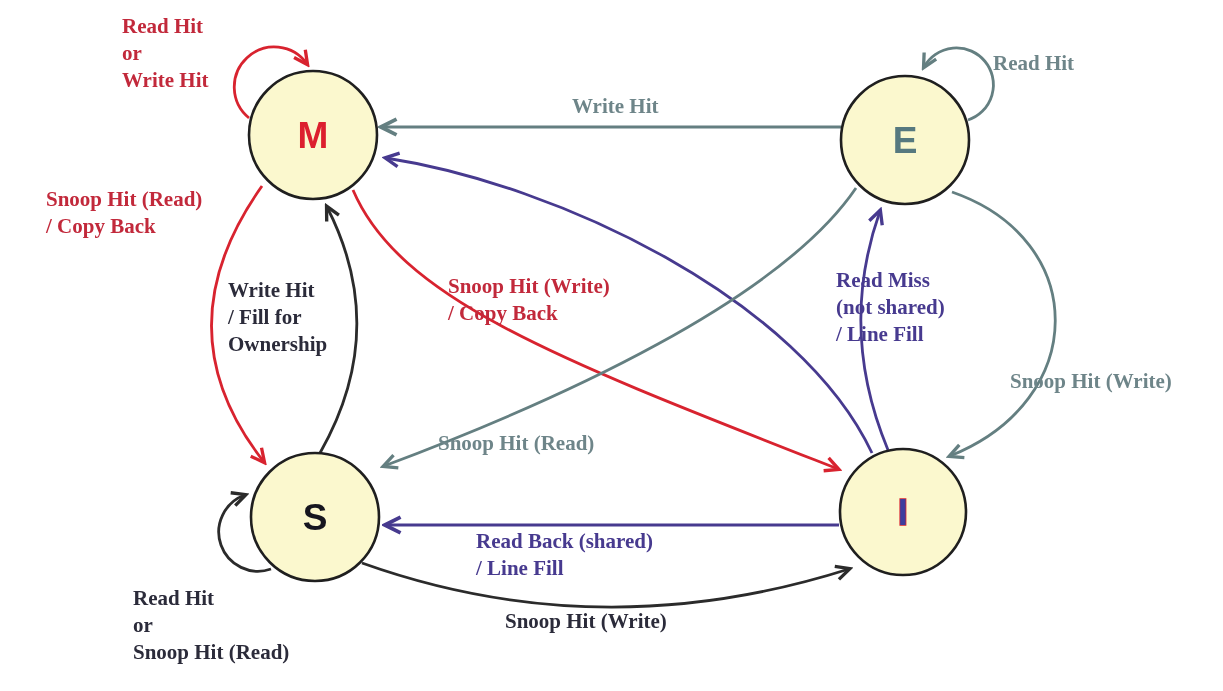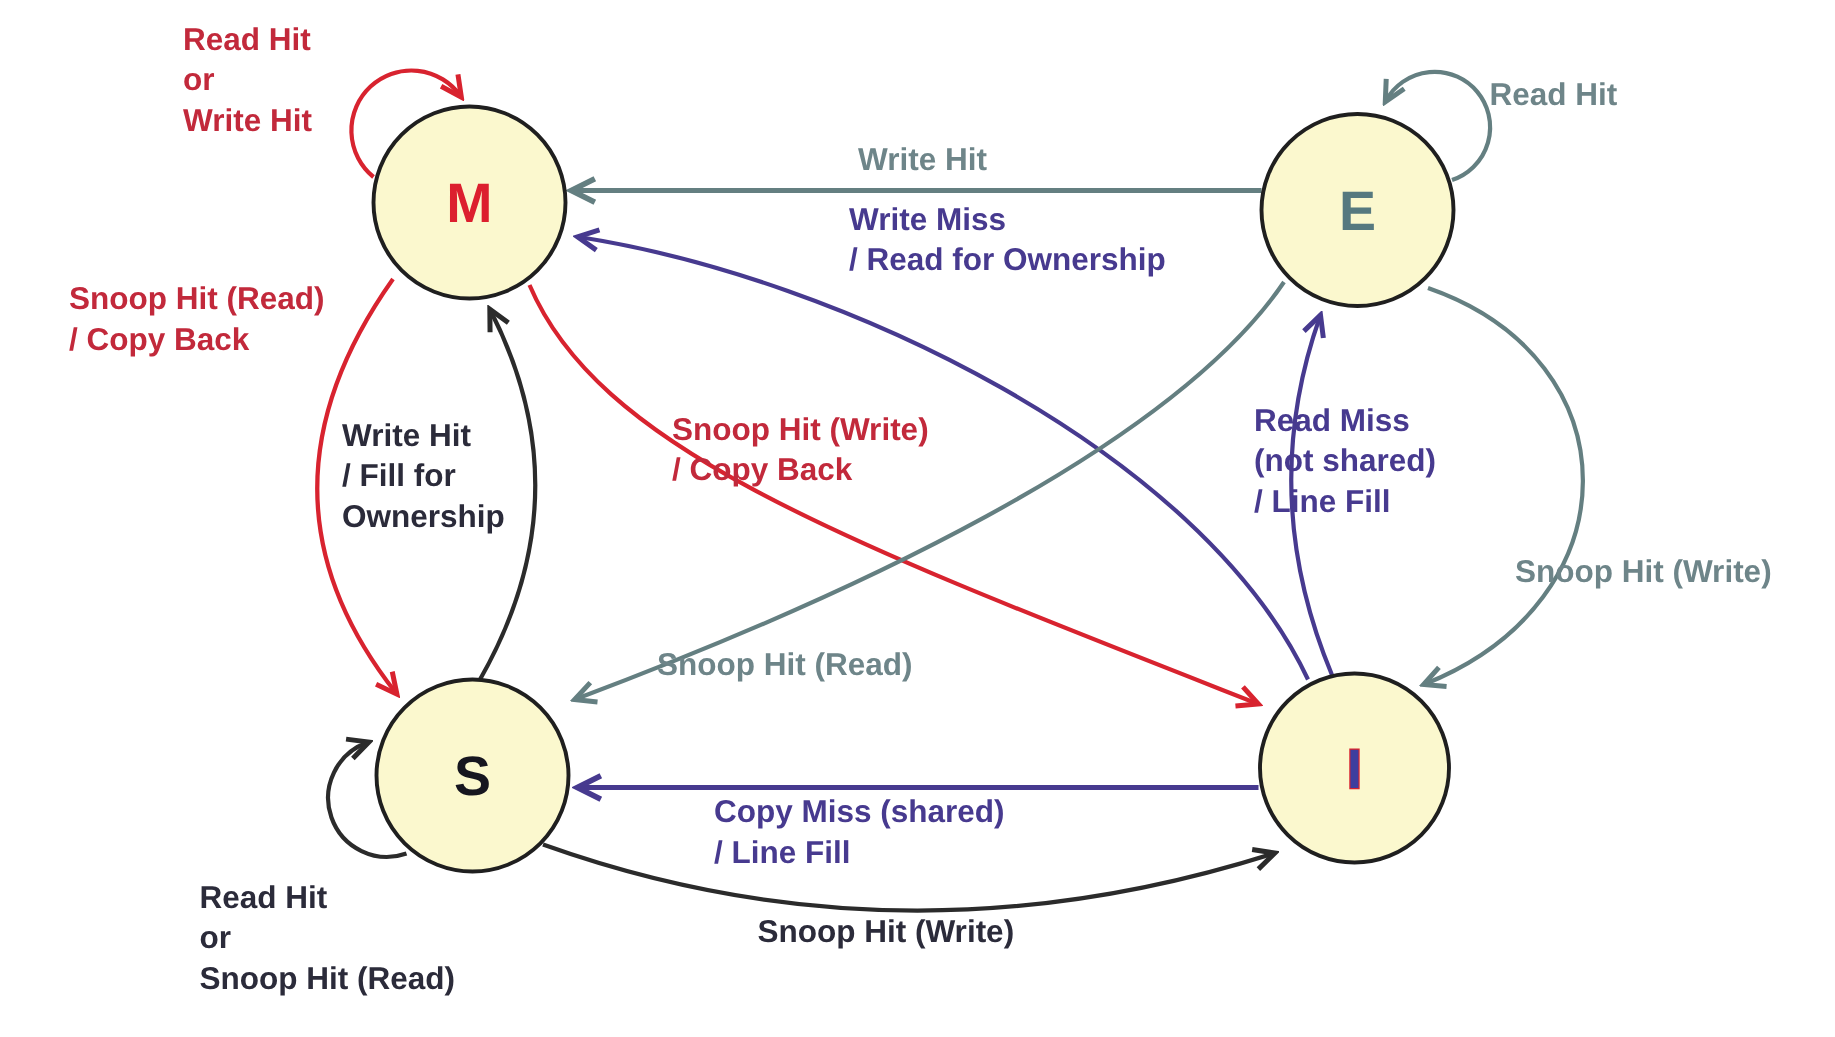--- a/index.html
+++ b/index.html
@@ -11,21 +11,21 @@
     font-family:"Liberation Sans", sans-serif;
   }
   .stage svg{position:absolute;left:0;top:0;}
   .lbl{
     position:absolute;
     font-weight:bold;
     font-size:21px;
     line-height:27px;
     white-space:nowrap;
   }
-  .lbl span{display:block;}
+  .lbl span{display:block;font-family:Liberation Serif, serif;}
   .red    {color:#C2293B;}
   .purple {color:#473A8F;}
   .slate  {color:#6E8589;}
   .dark   {color:#2B2B3A;}
 
   .edge{fill:none;stroke-width:2.8;}
   .edge.red-e   {stroke:#D8232F;}
   .edge.slate-e {stroke:#647F81;}
   .edge.purple-e{stroke:#473A8F;}
   .edge.black-e {stroke:#2B2B2B;}
@@ -113,24 +113,20 @@
   </div>
 
   <div class="lbl slate" style="left:993px;top:50px;">
     <span>Read Hit</span>
   </div>
 
   <div class="lbl slate" style="left:572px;top:93px;">
     <span>Write Hit</span>
   </div>
 
-  <div class="lbl purple" style="left:566px;top:133px;">
-    <span>Write Miss</span>
-    <span>/ Read for Ownership</span>
-  </div>
 
   <div class="lbl dark" style="left:228px;top:277px;">
     <span>Write Hit</span>
     <span>/ Fill for</span>
     <span>Ownership</span>
   </div>
 
   <div class="lbl red" style="left:448px;top:273px;">
     <span>Snoop Hit (Write)</span>
     <span>/ Copy Back</span>
@@ -144,21 +140,21 @@
 
   <div class="lbl slate" style="left:1010px;top:368px;">
     <span>Snoop Hit (Write)</span>
   </div>
 
   <div class="lbl slate" style="left:438px;top:430px;">
     <span>Snoop Hit (Read)</span>
   </div>
 
   <div class="lbl purple" style="left:476px;top:528px;">
-    <span>Copy Miss (shared)</span>
+    <span>Read Back (shared)</span>
     <span>/ Line Fill</span>
   </div>
 
   <div class="lbl dark" style="left:505px;top:608px;">
     <span>Snoop Hit (Write)</span>
   </div>
 
   <div class="lbl dark" style="left:133px;top:585px;">
     <span>Read Hit</span>
     <span>or</span>

